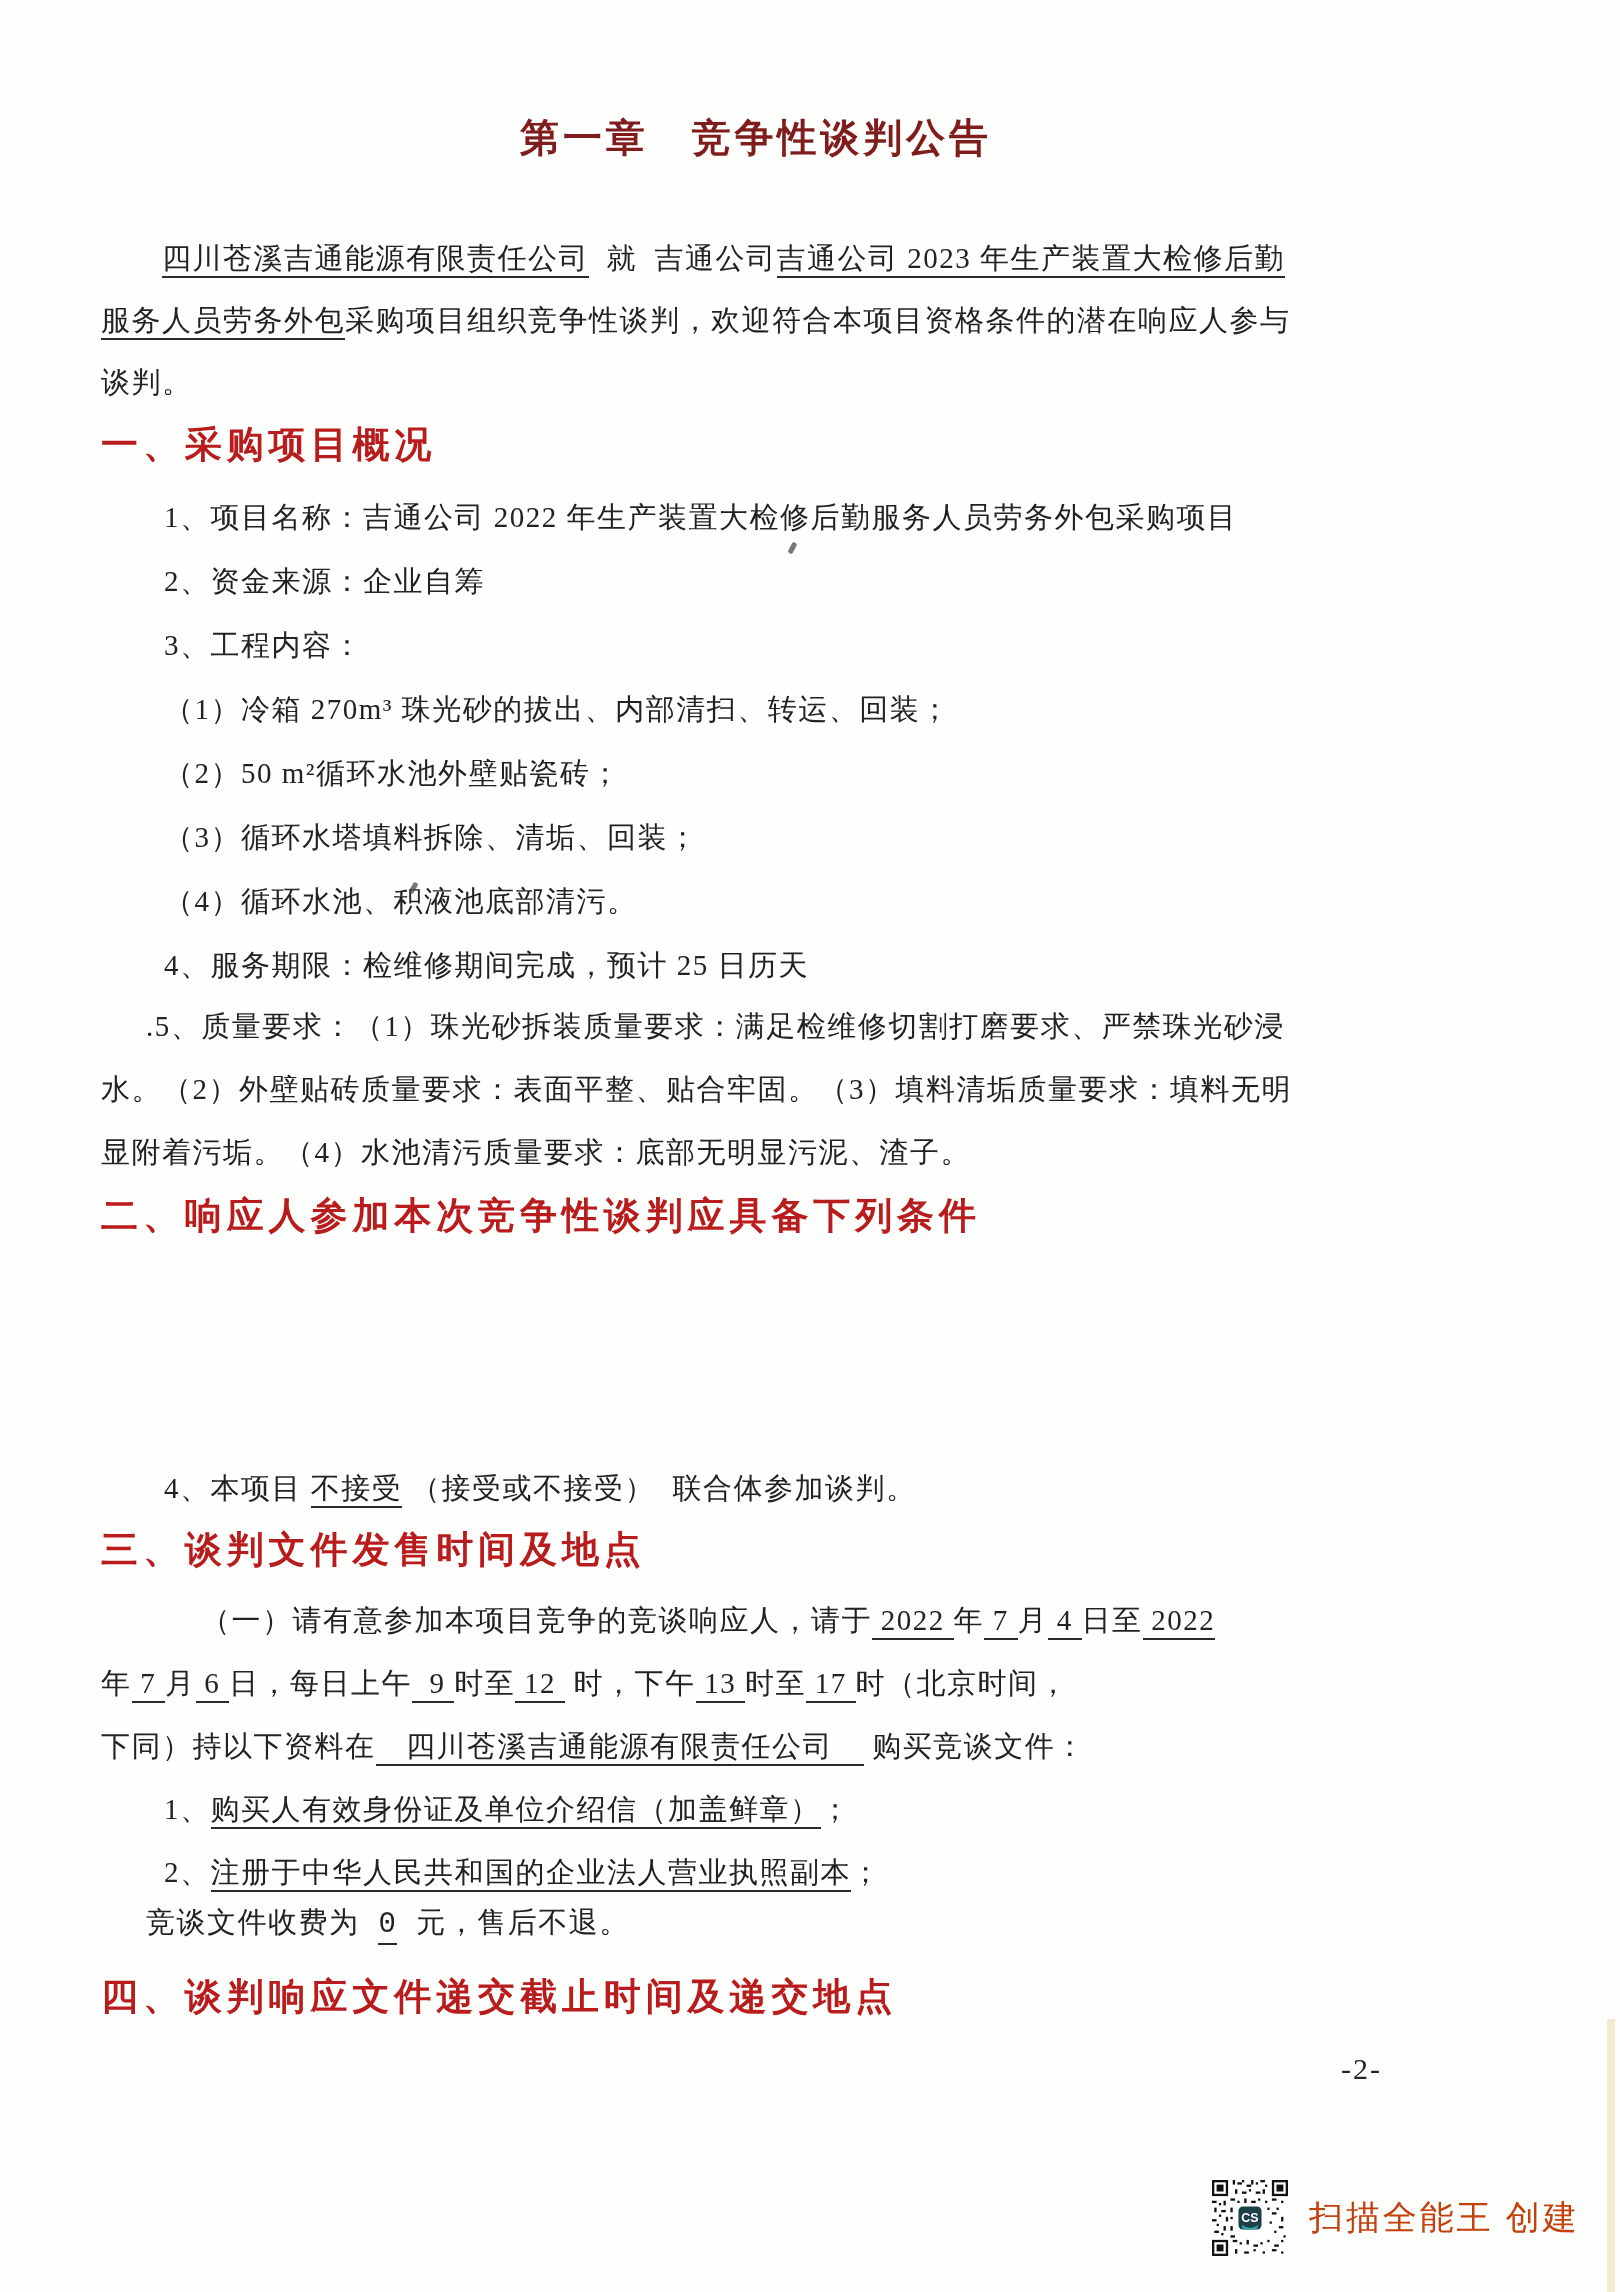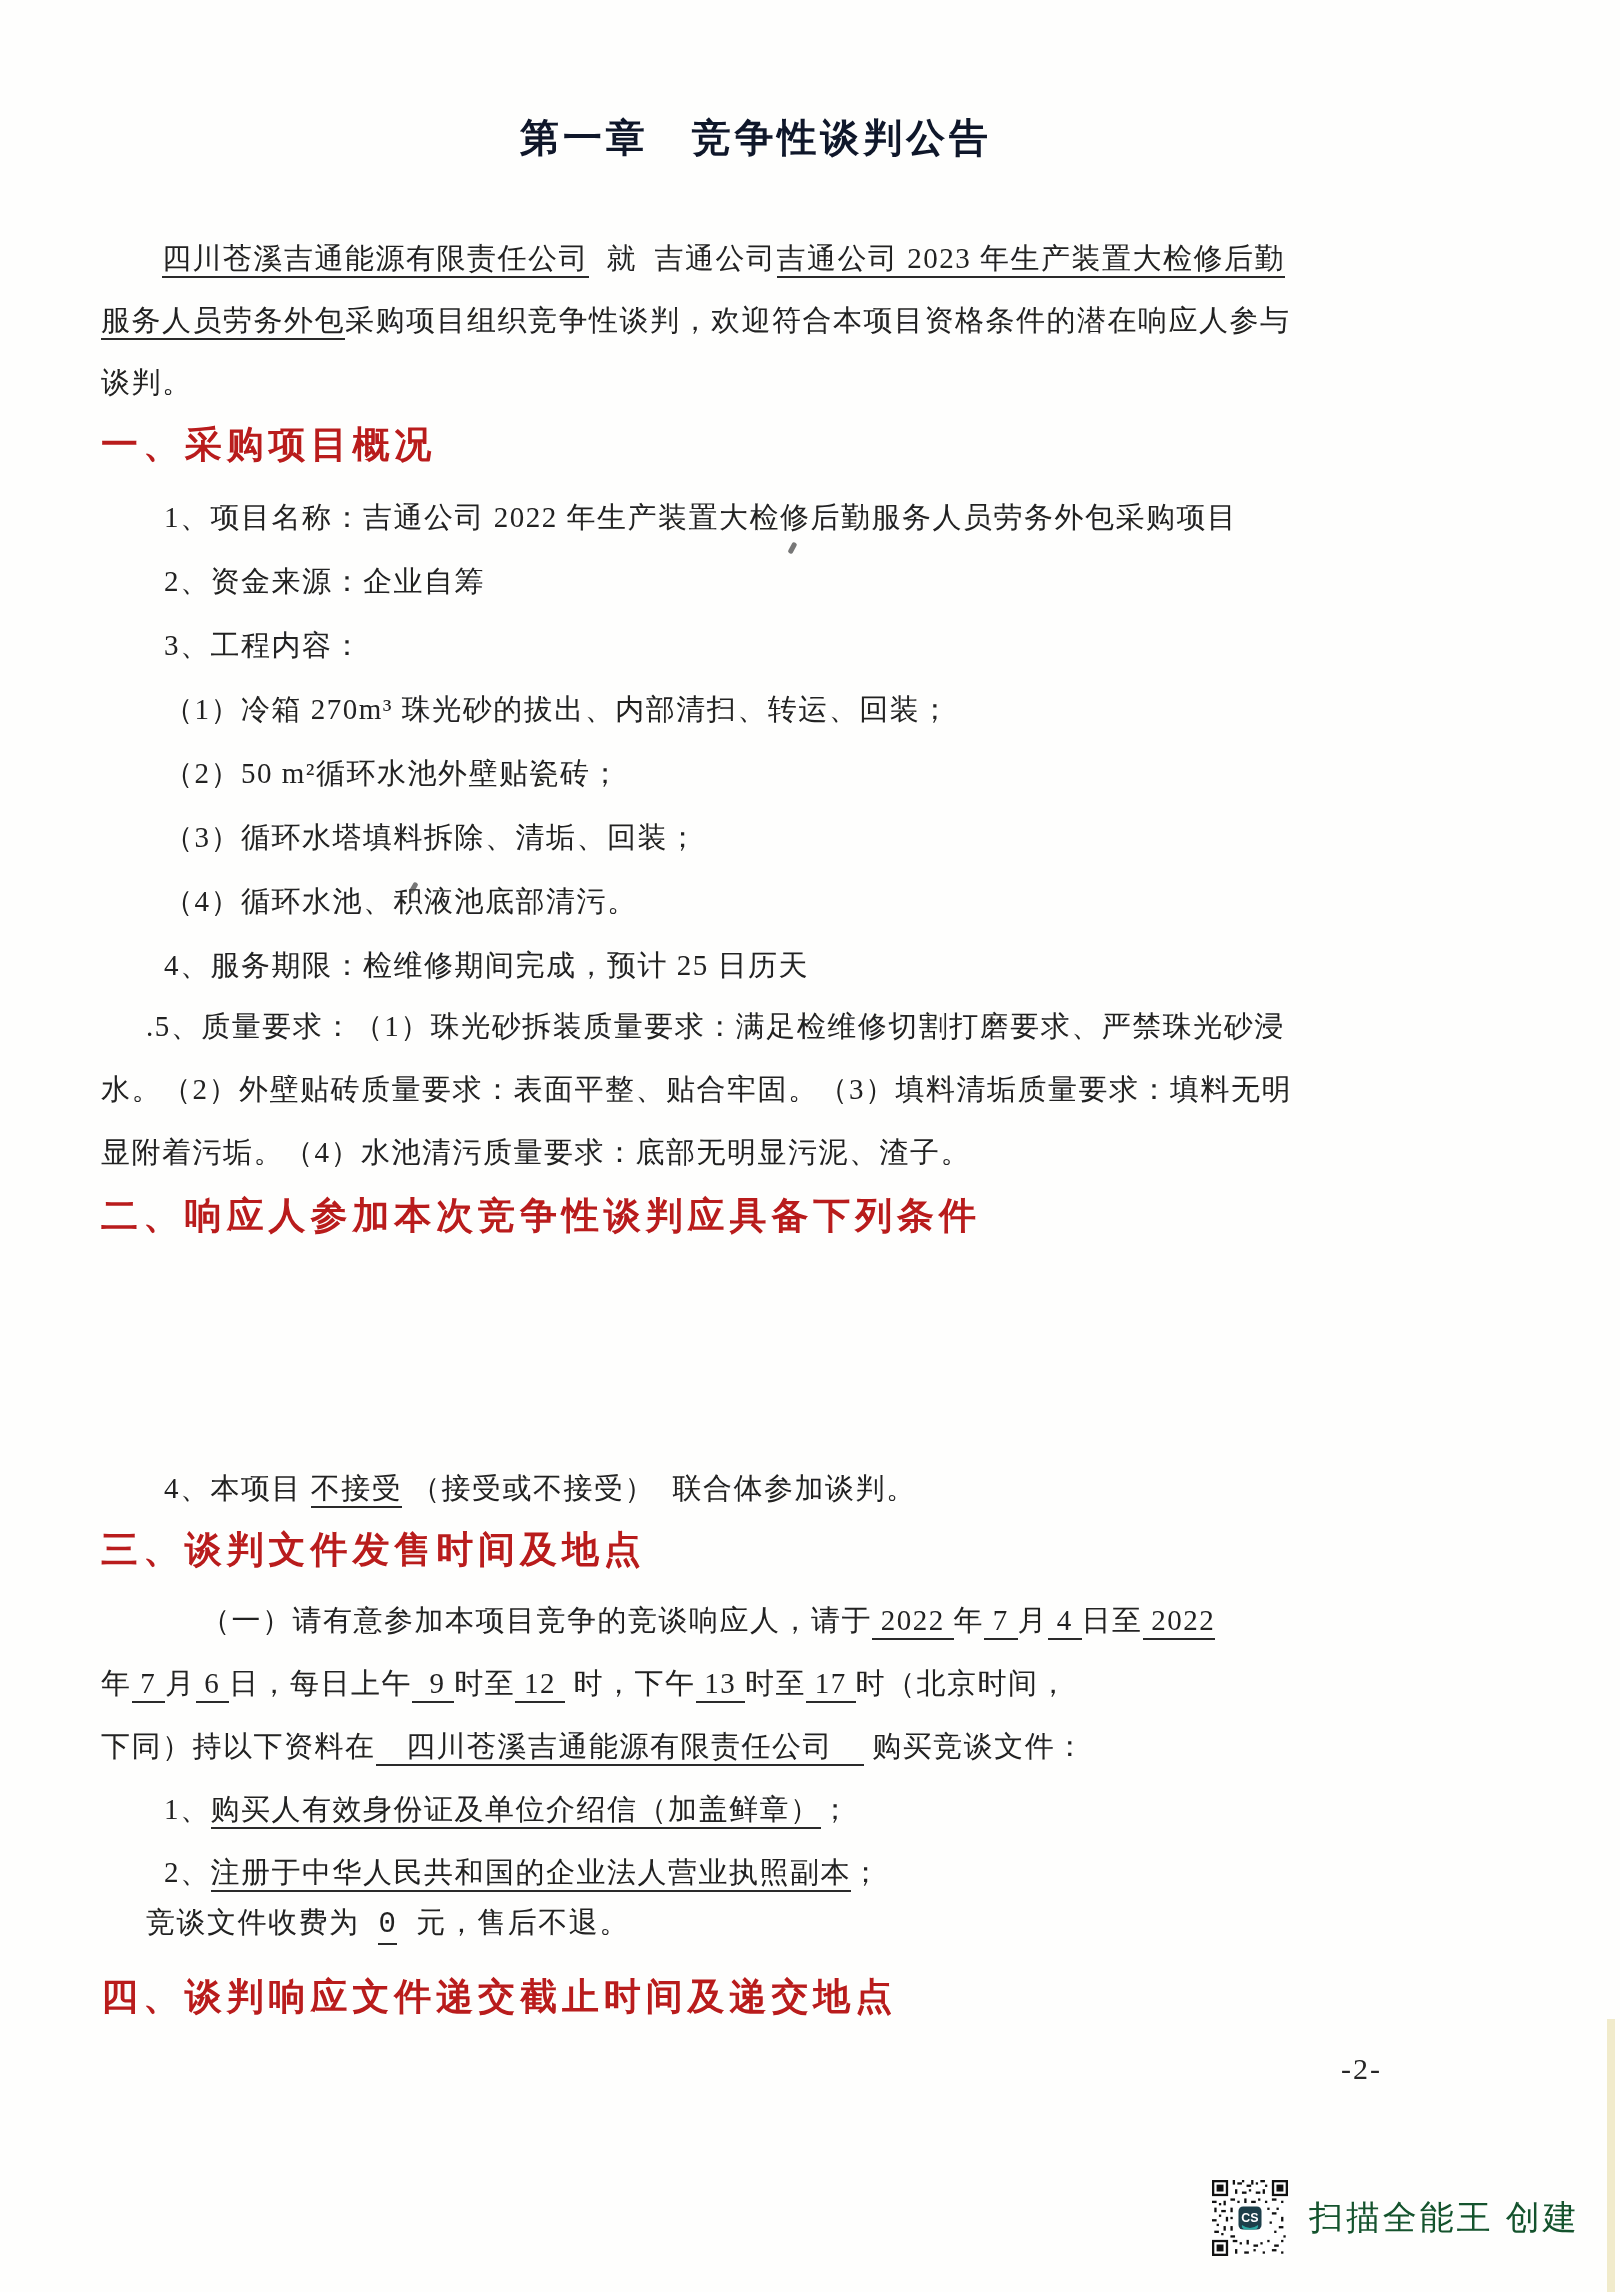--- a/index.html
+++ b/index.html
@@ -8,21 +8,21 @@
     width:1620px;height:2293px;
     background:#fefefd;
     overflow:hidden;
     font-family:"Liberation Serif","DejaVu Serif",serif;
     color:#1d1d1d;
   }
   
   .doc-title{
     position:absolute;top:110px;left:101px;width:1310px;height:55px;line-height:55px;
     text-align:center;font-family:"Liberation Sans","DejaVu Sans",sans-serif;
-    font-weight:900;font-size:39px;letter-spacing:3.9px;color:#0f172a;white-space:pre;
+    font-weight:900;font-size:39px;letter-spacing:3.9px;color:#7f1d1d;white-space:pre;
   }
   .sec-heading{
     position:absolute;left:101px;height:49px;line-height:49px;
     font-family:Liberation Sans, sans-serif;
     font-weight:900;font-size:37px;letter-spacing:4.9px;color:#b91c1c;white-space:pre;
   }
   #h1{top:420px;}
   #h2{top:1191px;}
   #h3{top:1525px;}
   #h4{top:1972px;}
@@ -72,21 +72,21 @@
   .req-row:nth-child(3) .req-val{left:-59px;}
   
   #page-number{
     position:absolute;top:2049px;left:1341px;height:39px;line-height:39px;
     font-size:30px;letter-spacing:2px;color:#262626;
   }
   #footer-qr{position:absolute;left:1212px;top:2180px;width:76px;height:76px;}
   #footer-text{
     position:absolute;left:1309px;top:2194px;height:47px;line-height:47px;
     font-family:"Liberation Sans","DejaVu Sans",sans-serif;
-    font-size:34px;letter-spacing:2.9px;color:#14532d;white-space:pre;
+    font-size:34px;letter-spacing:2.9px;color:#c2410c;white-space:pre;
   }
   
   .speck{position:absolute;background:#4a4a4a;border-radius:2px;opacity:.75;}
   #speck1{left:790px;top:542px;width:4.9px;height:11.8px;transform:rotate(28deg);}
   #speck2{left:411px;top:882px;width:4.9px;height:11.8px;transform:rotate(30deg);}
   .edge-strip{
     position:absolute;right:4.9px;top:2019px;width:7.8px;height:273px;
     background:#efe8c2;opacity:.85;
   }
 </style>

